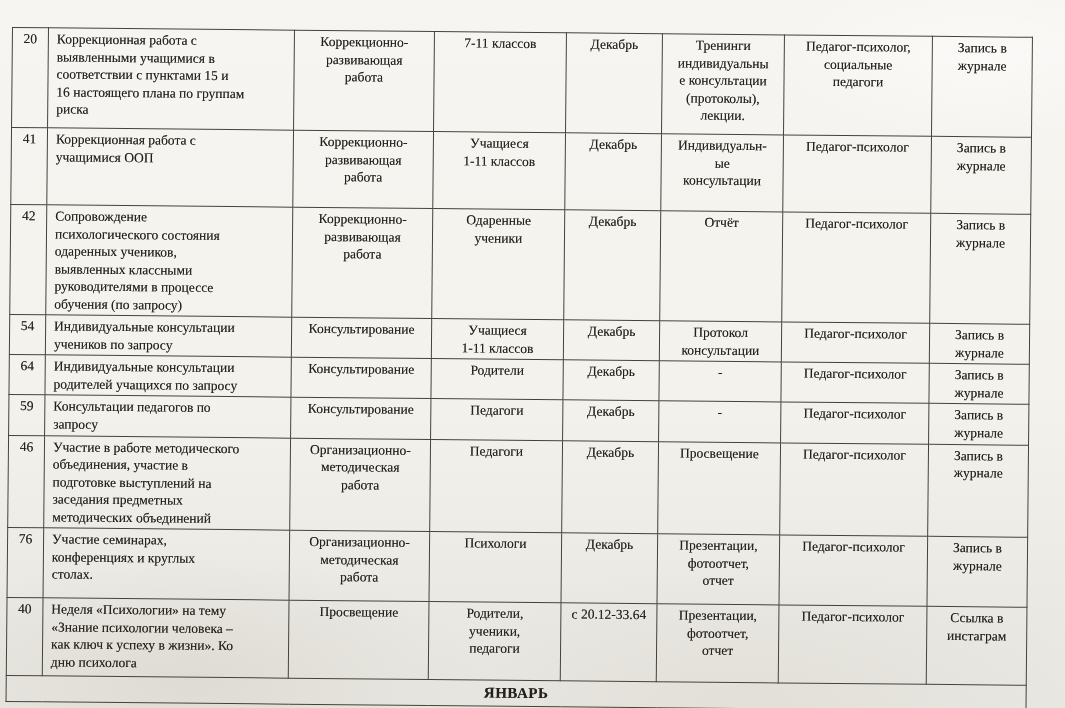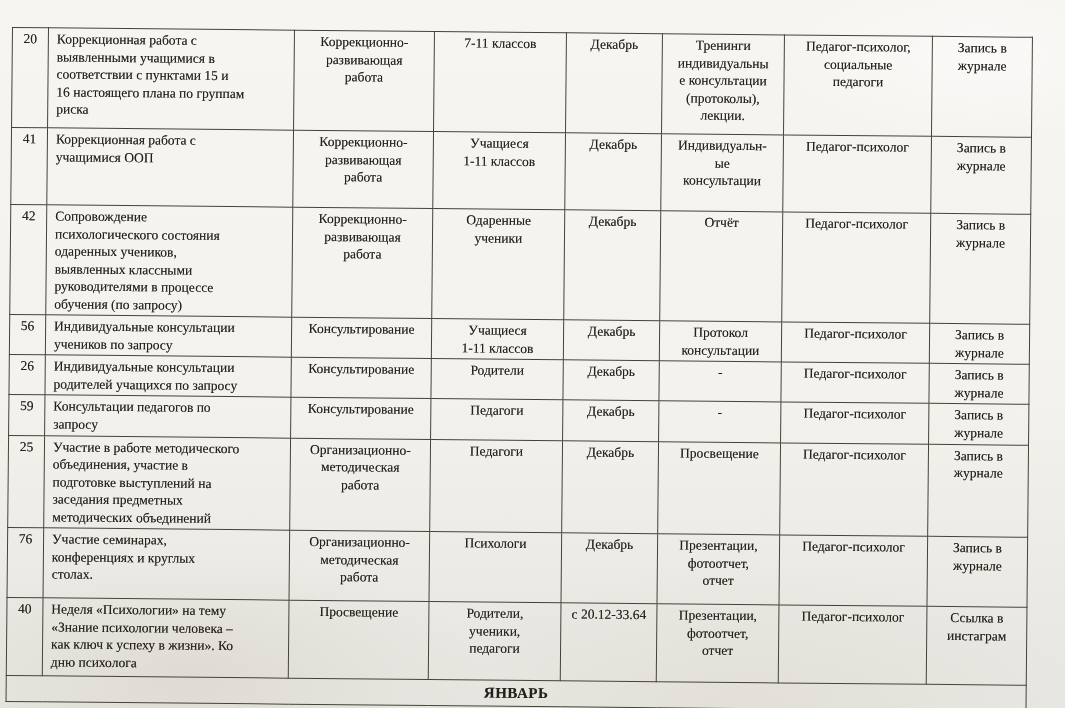--- a/index.html
+++ b/index.html
@@ -132,36 +132,36 @@
       <td class="ctr">Одаренные
 ученики</td>
       <td class="ctr">Декабрь</td>
       <td class="ctr">Отчёт</td>
       <td class="ctr">Педагог-психолог</td>
       <td class="ctr">Запись в
 журнале</td>
     </tr>
 
     <tr class="r3">
-      <td class="num">56</td>
+      <td class="num">54</td>
       <td class="act">Индивидуальные консультации
 учеников по запросу</td>
       <td class="ctr">Консультирование</td>
       <td class="ctr">Учащиеся
 1-11 классов</td>
       <td class="ctr">Декабрь</td>
       <td class="ctr">Протокол
 консультации</td>
       <td class="ctr">Педагог-психолог</td>
       <td class="ctr">Запись в
 журнале</td>
     </tr>
 
     <tr class="r4">
-      <td class="num">26</td>
+      <td class="num">64</td>
       <td class="act">Индивидуальные консультации
 родителей учащихся по запросу</td>
       <td class="ctr">Консультирование</td>
       <td class="ctr">Родители</td>
       <td class="ctr">Декабрь</td>
       <td class="ctr">-</td>
       <td class="ctr">Педагог-психолог</td>
       <td class="ctr">Запись в
 журнале</td>
     </tr>
@@ -173,21 +173,21 @@
       <td class="ctr">Консультирование</td>
       <td class="ctr">Педагоги</td>
       <td class="ctr">Декабрь</td>
       <td class="ctr">-</td>
       <td class="ctr">Педагог-психолог</td>
       <td class="ctr">Запись в
 журнале</td>
     </tr>
 
     <tr class="r6">
-      <td class="num">25</td>
+      <td class="num">46</td>
       <td class="act">Участие в работе методического
 объединения, участие в
 подготовке выступлений на
 заседания предметных
 методических объединений</td>
       <td class="ctr">Организационно-
 методическая
 работа</td>
       <td class="ctr">Педагоги</td>
       <td class="ctr">Декабрь</td>

